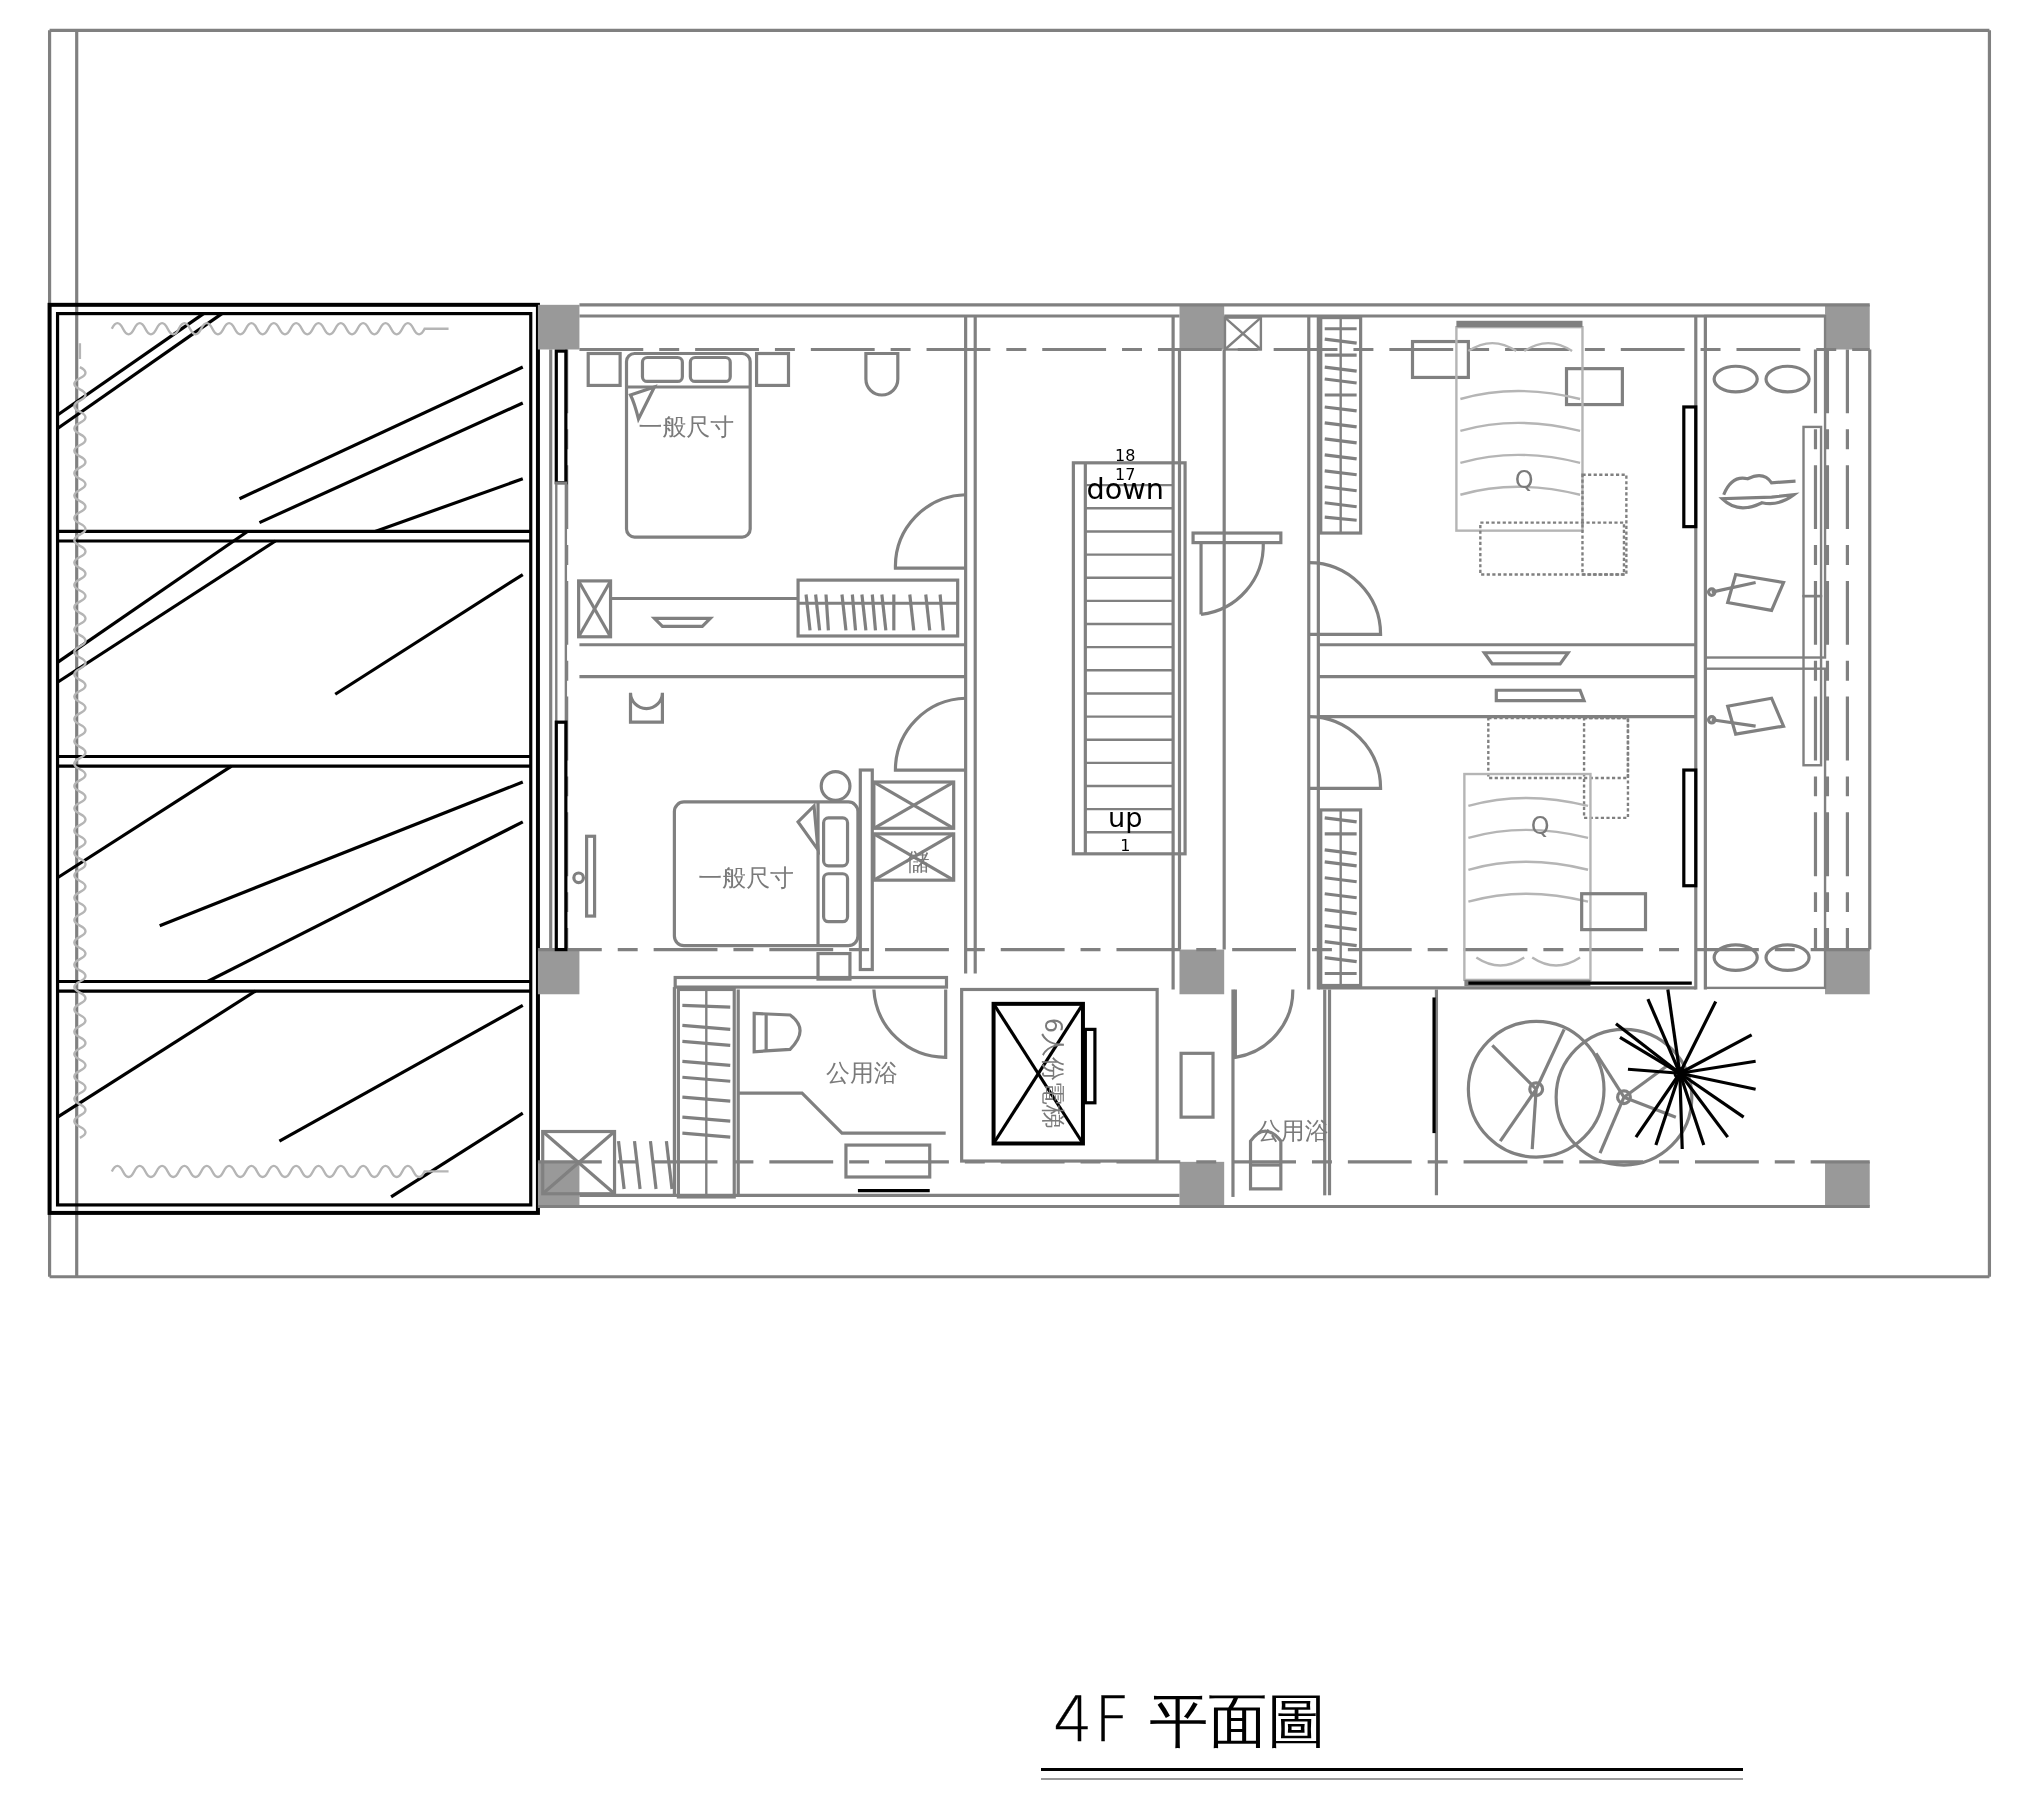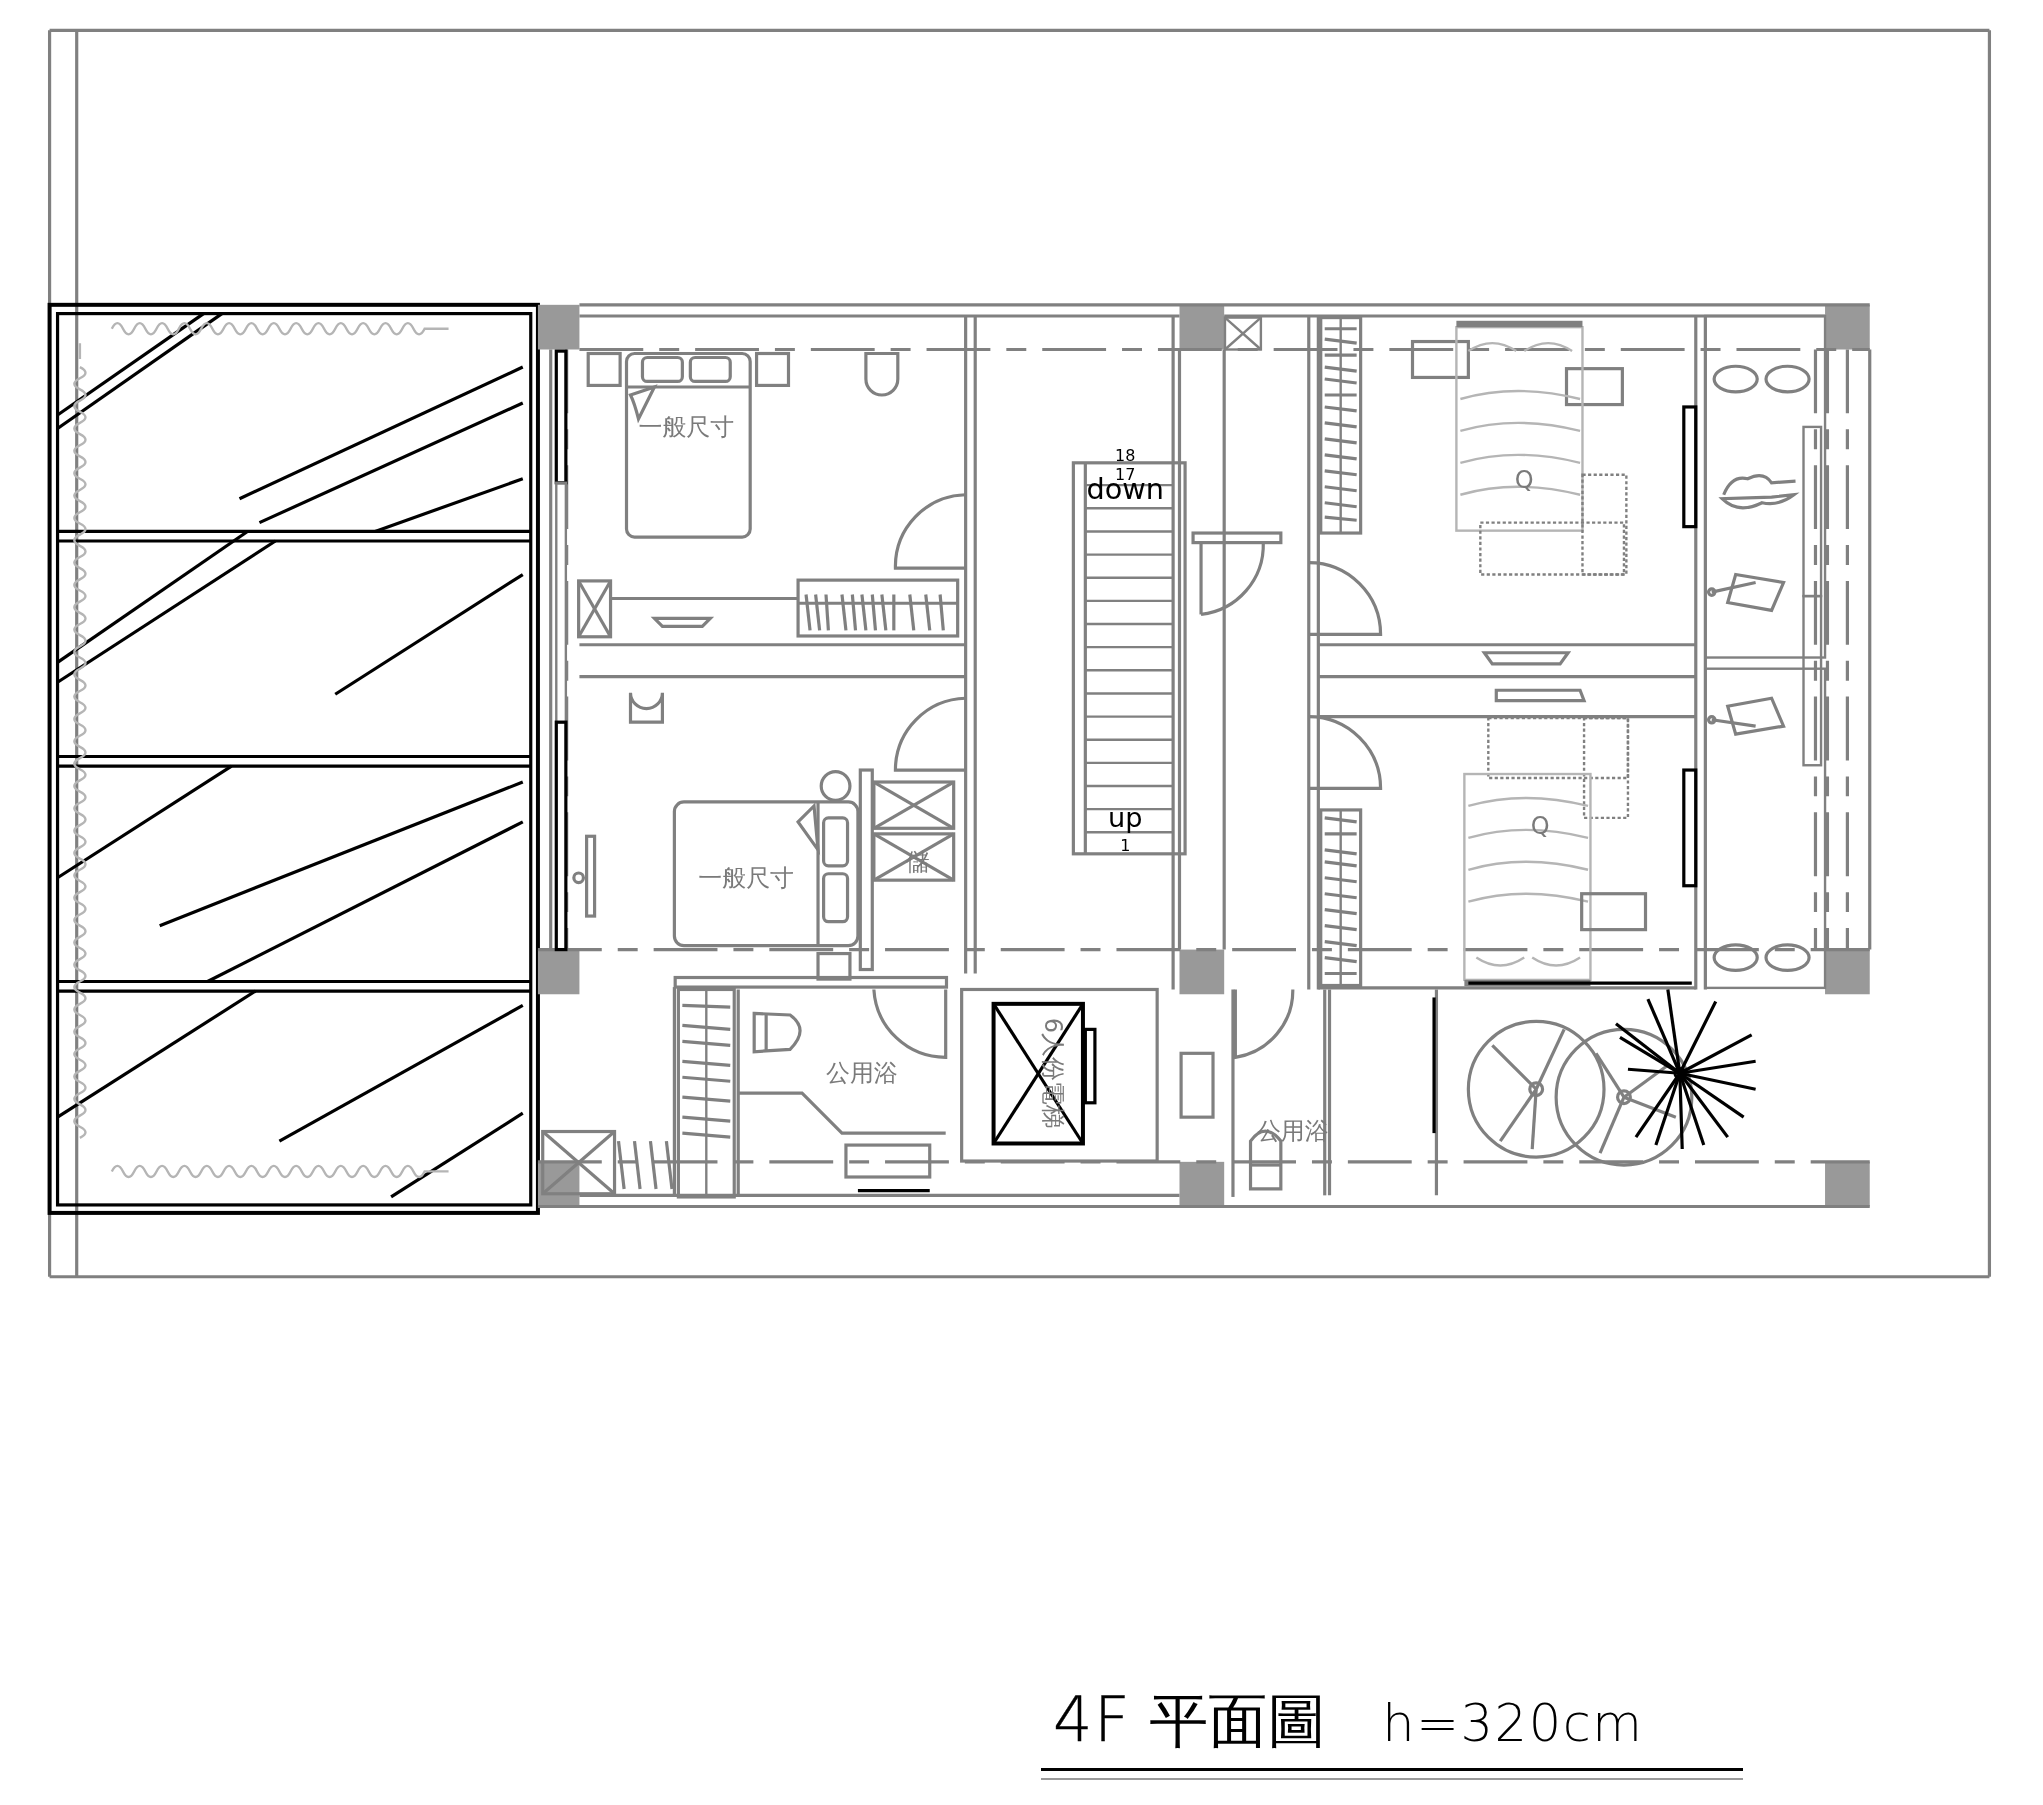--- a/index.html
+++ b/index.html
@@ -381,17 +381,16 @@
       <line x1="2105" y1="1345" x2="2030" y2="1300"></line>
       <line x1="2105" y1="1345" x2="2025" y2="1283"></line>
       <line x1="2105" y1="1345" x2="2040" y2="1340"></line>
     </g>
   </g>
 </svg>
 
 <div class="title-wrap">
   <span class="title-floor" style="color:#000;">4F</span>
   <span class="title-name">平面圖</span>
-  <span class="title-height">h=320cm</span>
 </div>
 <div class="title-line1"></div>
 <div class="title-line2"></div>
 
 
 </body></html>

